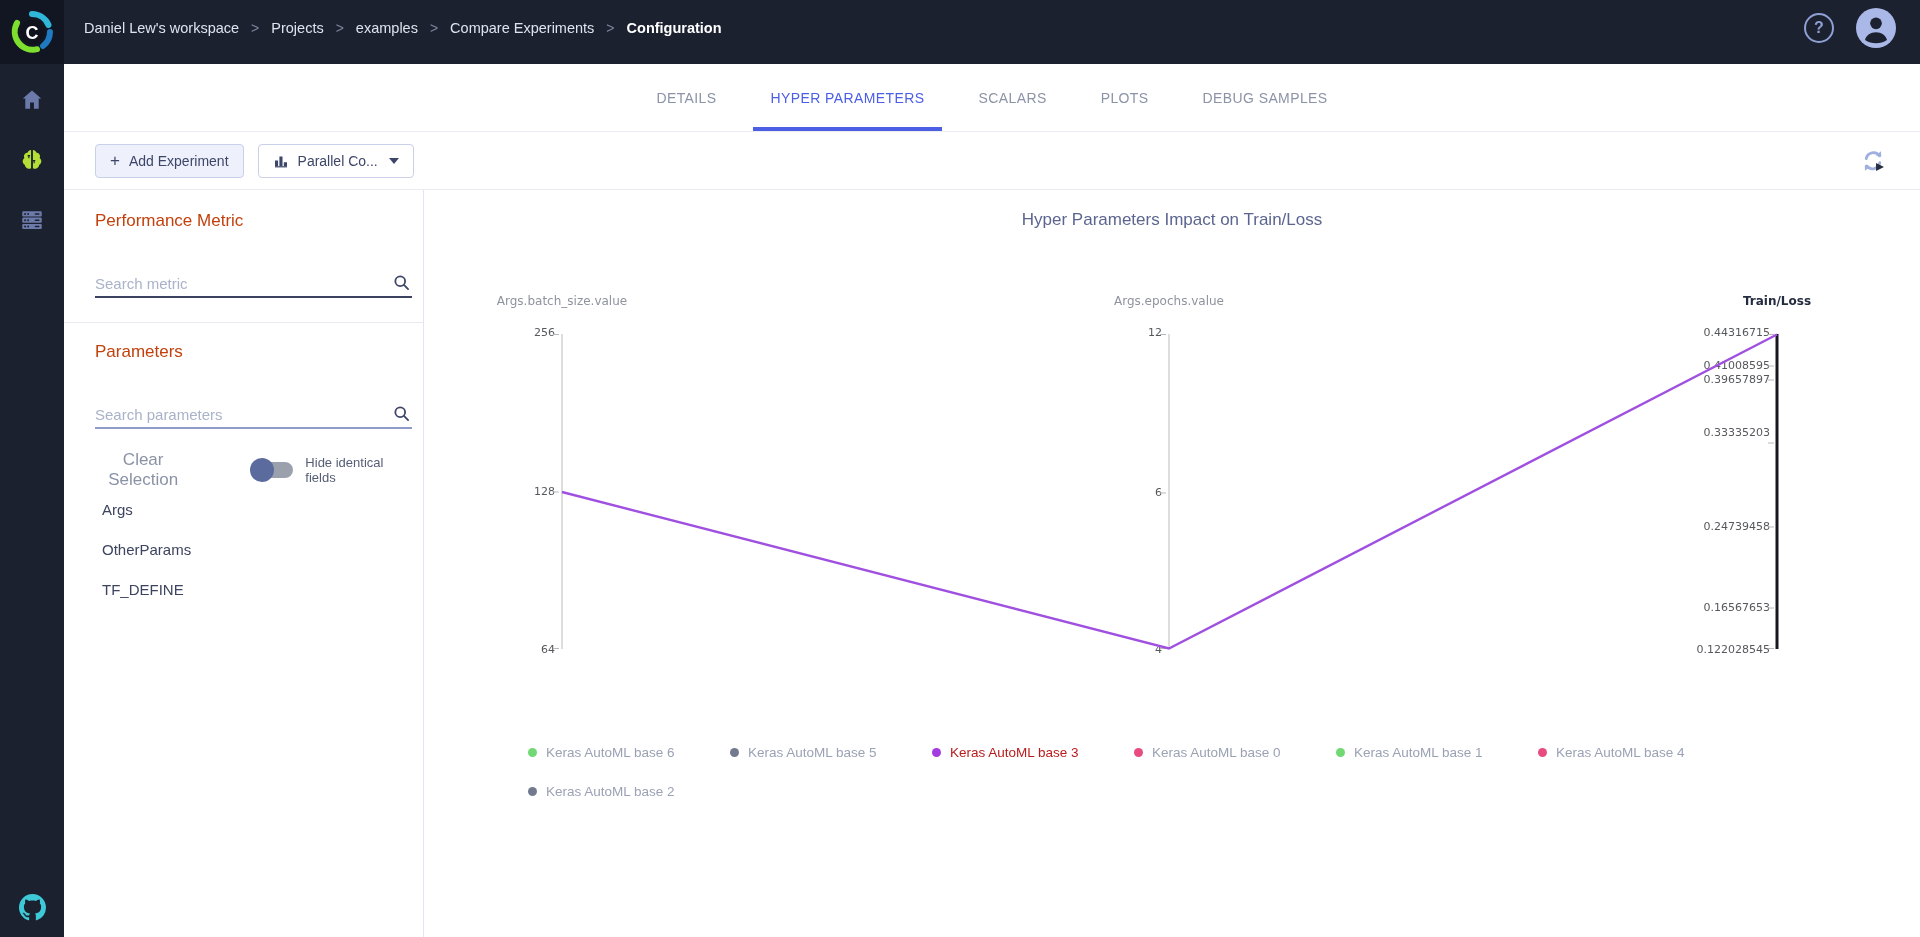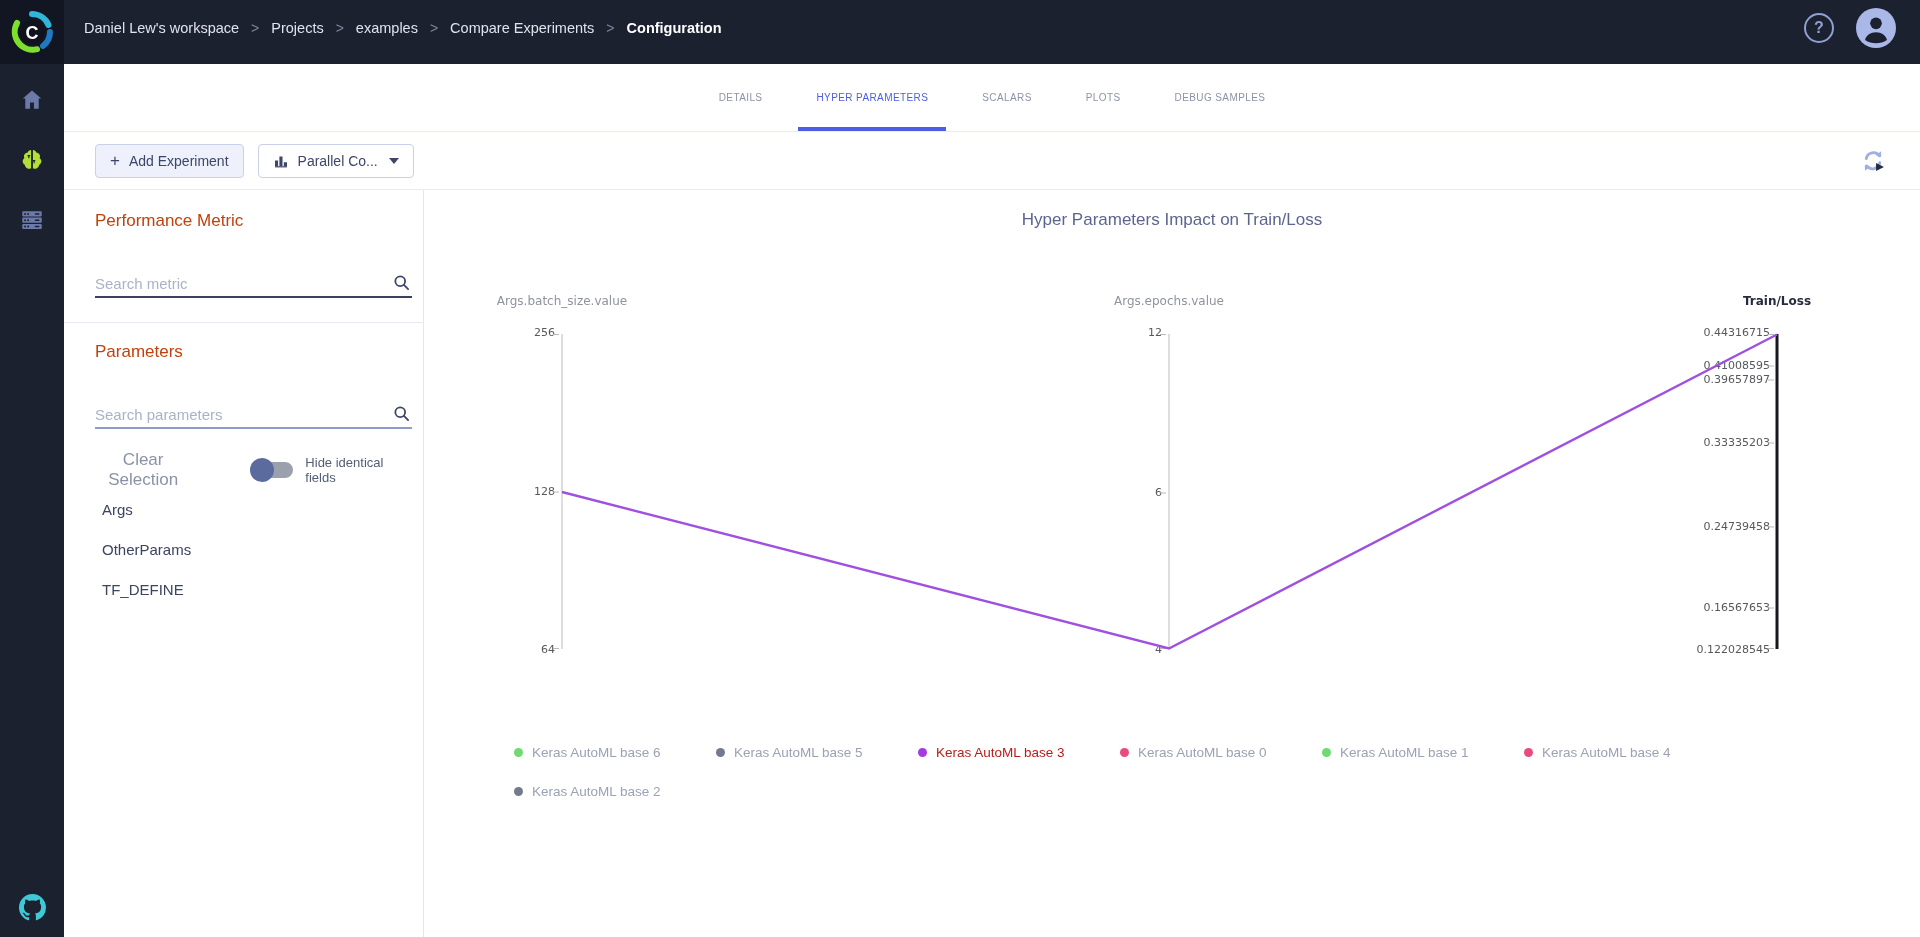--- a/index.html
+++ b/index.html
@@ -23,21 +23,21 @@
   .crumb.current { font-weight:700; color:#ffffff; cursor:default; }
   .crumb-sep { color:#7e879f; margin:0 12px; font-size:14px; }
   .topbar-right { margin-left:auto; display:flex; align-items:center; gap:22px; }
   .help-btn { width:30px; height:30px; border-radius:50%; border:2px solid #8fa0d4; color:#8fa0d4;
     background:none; font-size:16px; font-weight:700; display:flex; align-items:center; justify-content:center; cursor:pointer; }
   .avatar-btn { width:40px; height:40px; border:none; background:none; cursor:pointer; }
 
   
   .tabbar { height:68px; background:#fff; display:flex; justify-content:center; align-items:stretch;
     border-bottom:1px solid #ebedf2; flex-shrink:0; }
-  .tab { position:relative; border:none; background:none; font-family:inherit; font-size:10px; font-weight:500;
+  .tab { position:relative; border:none; background:none; font-family:inherit; font-size:14px; font-weight:500;
     letter-spacing:.4px; color:#8b93a6; padding:0 18px; margin:0 9px; cursor:pointer;text-align:right; }
   .tab.active { color:var(--accent,#4b5ee4); }
   .tab.active::after { content:""; position:absolute; left:0; right:0; bottom:0; height:4px; background:var(--accent,#4b5ee4); }
 
   
   .toolbar { height:58px; background:#fff; border-bottom:1px solid #e9ebf1; display:flex; align-items:center;
     padding:0 30px 0 31px; gap:14px; flex-shrink:0; }
   .tb-btn { height:34px; display:inline-flex; align-items:center; gap:9px; border:1px solid #c8d0ea; border-radius:4px;
     font-family:inherit; font-size:14px; color:#3d4668; padding:0 14px; cursor:pointer; }
   .btn-add { background:#eef1fb; }
@@ -74,21 +74,21 @@
   
   .chart-panel { position:relative; flex:1; background:#fff; overflow:hidden; }
   .chart-title { position:absolute; top:20px; left:0; width:100%; text-align:center;
     font-size:17px; font-weight:500; color:#5c6590; }
   .axis-label { position:absolute; top:104px; width:220px; text-align:center; font-size:12px; color:#8e939e;
     font-family:"DejaVu Sans",sans-serif; cursor:grab; }
   .axis-label.bold { color:#262c40; font-weight:700; }
   .tick { position:absolute; height:14px; line-height:14px; font-size:11px; color:#56585c;
     font-family:"DejaVu Sans",sans-serif; text-align:right; width:90px; }
   #pc-svg { position:absolute; top:143px; left:0; }
-  .legend { position:absolute; left:90px; top:552px; width:1260px; display:flex; flex-wrap:wrap; row-gap:19px; }
+  .legend { position:absolute; left:104px; top:552px; width:1260px; display:flex; flex-wrap:wrap; row-gap:19px; }
   .legend-item { width:202px; height:20px; display:flex; align-items:center; gap:9px; cursor:pointer;
     font-size:13.5px; color:#9aa2b4; }
   .legend-item.active { color:#b91c1c; }
   .legend-item .dot { width:9px; height:9px; border-radius:50%; flex-shrink:0; }
 </style>
 </head>
 <body>
 
 <div class="app">
 
@@ -254,21 +254,21 @@
         <div class="tick" style="top:295px;right:1365px">128</div>
         <div class="tick" style="top:453px;right:1365px">64</div>
 
         <div class="tick" style="top:136px;right:758px">12</div>
         <div class="tick" style="top:296px;right:758px">6</div>
         <div class="tick" style="top:453px;right:758px">4</div>
 
         <div class="tick" style="top:136px;right:150px">0.44316715</div>
         <div class="tick" style="top:169px;right:150px">0.41008595</div>
         <div class="tick" style="top:183px;right:150px">0.39657897</div>
-        <div class="tick" style="top:246px;right:150px">0.33335203</div>
+        <div class="tick" style="top:236px;right:150px">0.33335203</div>
         <div class="tick" style="top:330px;right:150px">0.24739458</div>
         <div class="tick" style="top:411px;right:150px">0.16567653</div>
         <div class="tick" style="top:453px;right:150px">0.122028545</div>
 
         <svg id="pc-svg" width="1496" height="317">
             <line x1="129" x2="135" y1="1.5" y2="1.5" stroke="#b8b8b8" stroke-width="1"></line>
             <line x1="129" x2="135" y1="159" y2="159" stroke="#b8b8b8" stroke-width="1"></line>
             <line x1="129" x2="135" y1="315.5" y2="315.5" stroke="#b8b8b8" stroke-width="1"></line>
             <line x1="138" x2="138" y1="1" y2="316" stroke="#c6c6c6" stroke-width="1.2"></line>
             <line x1="736" x2="742" y1="1.5" y2="1.5" stroke="#b8b8b8" stroke-width="1"></line>

